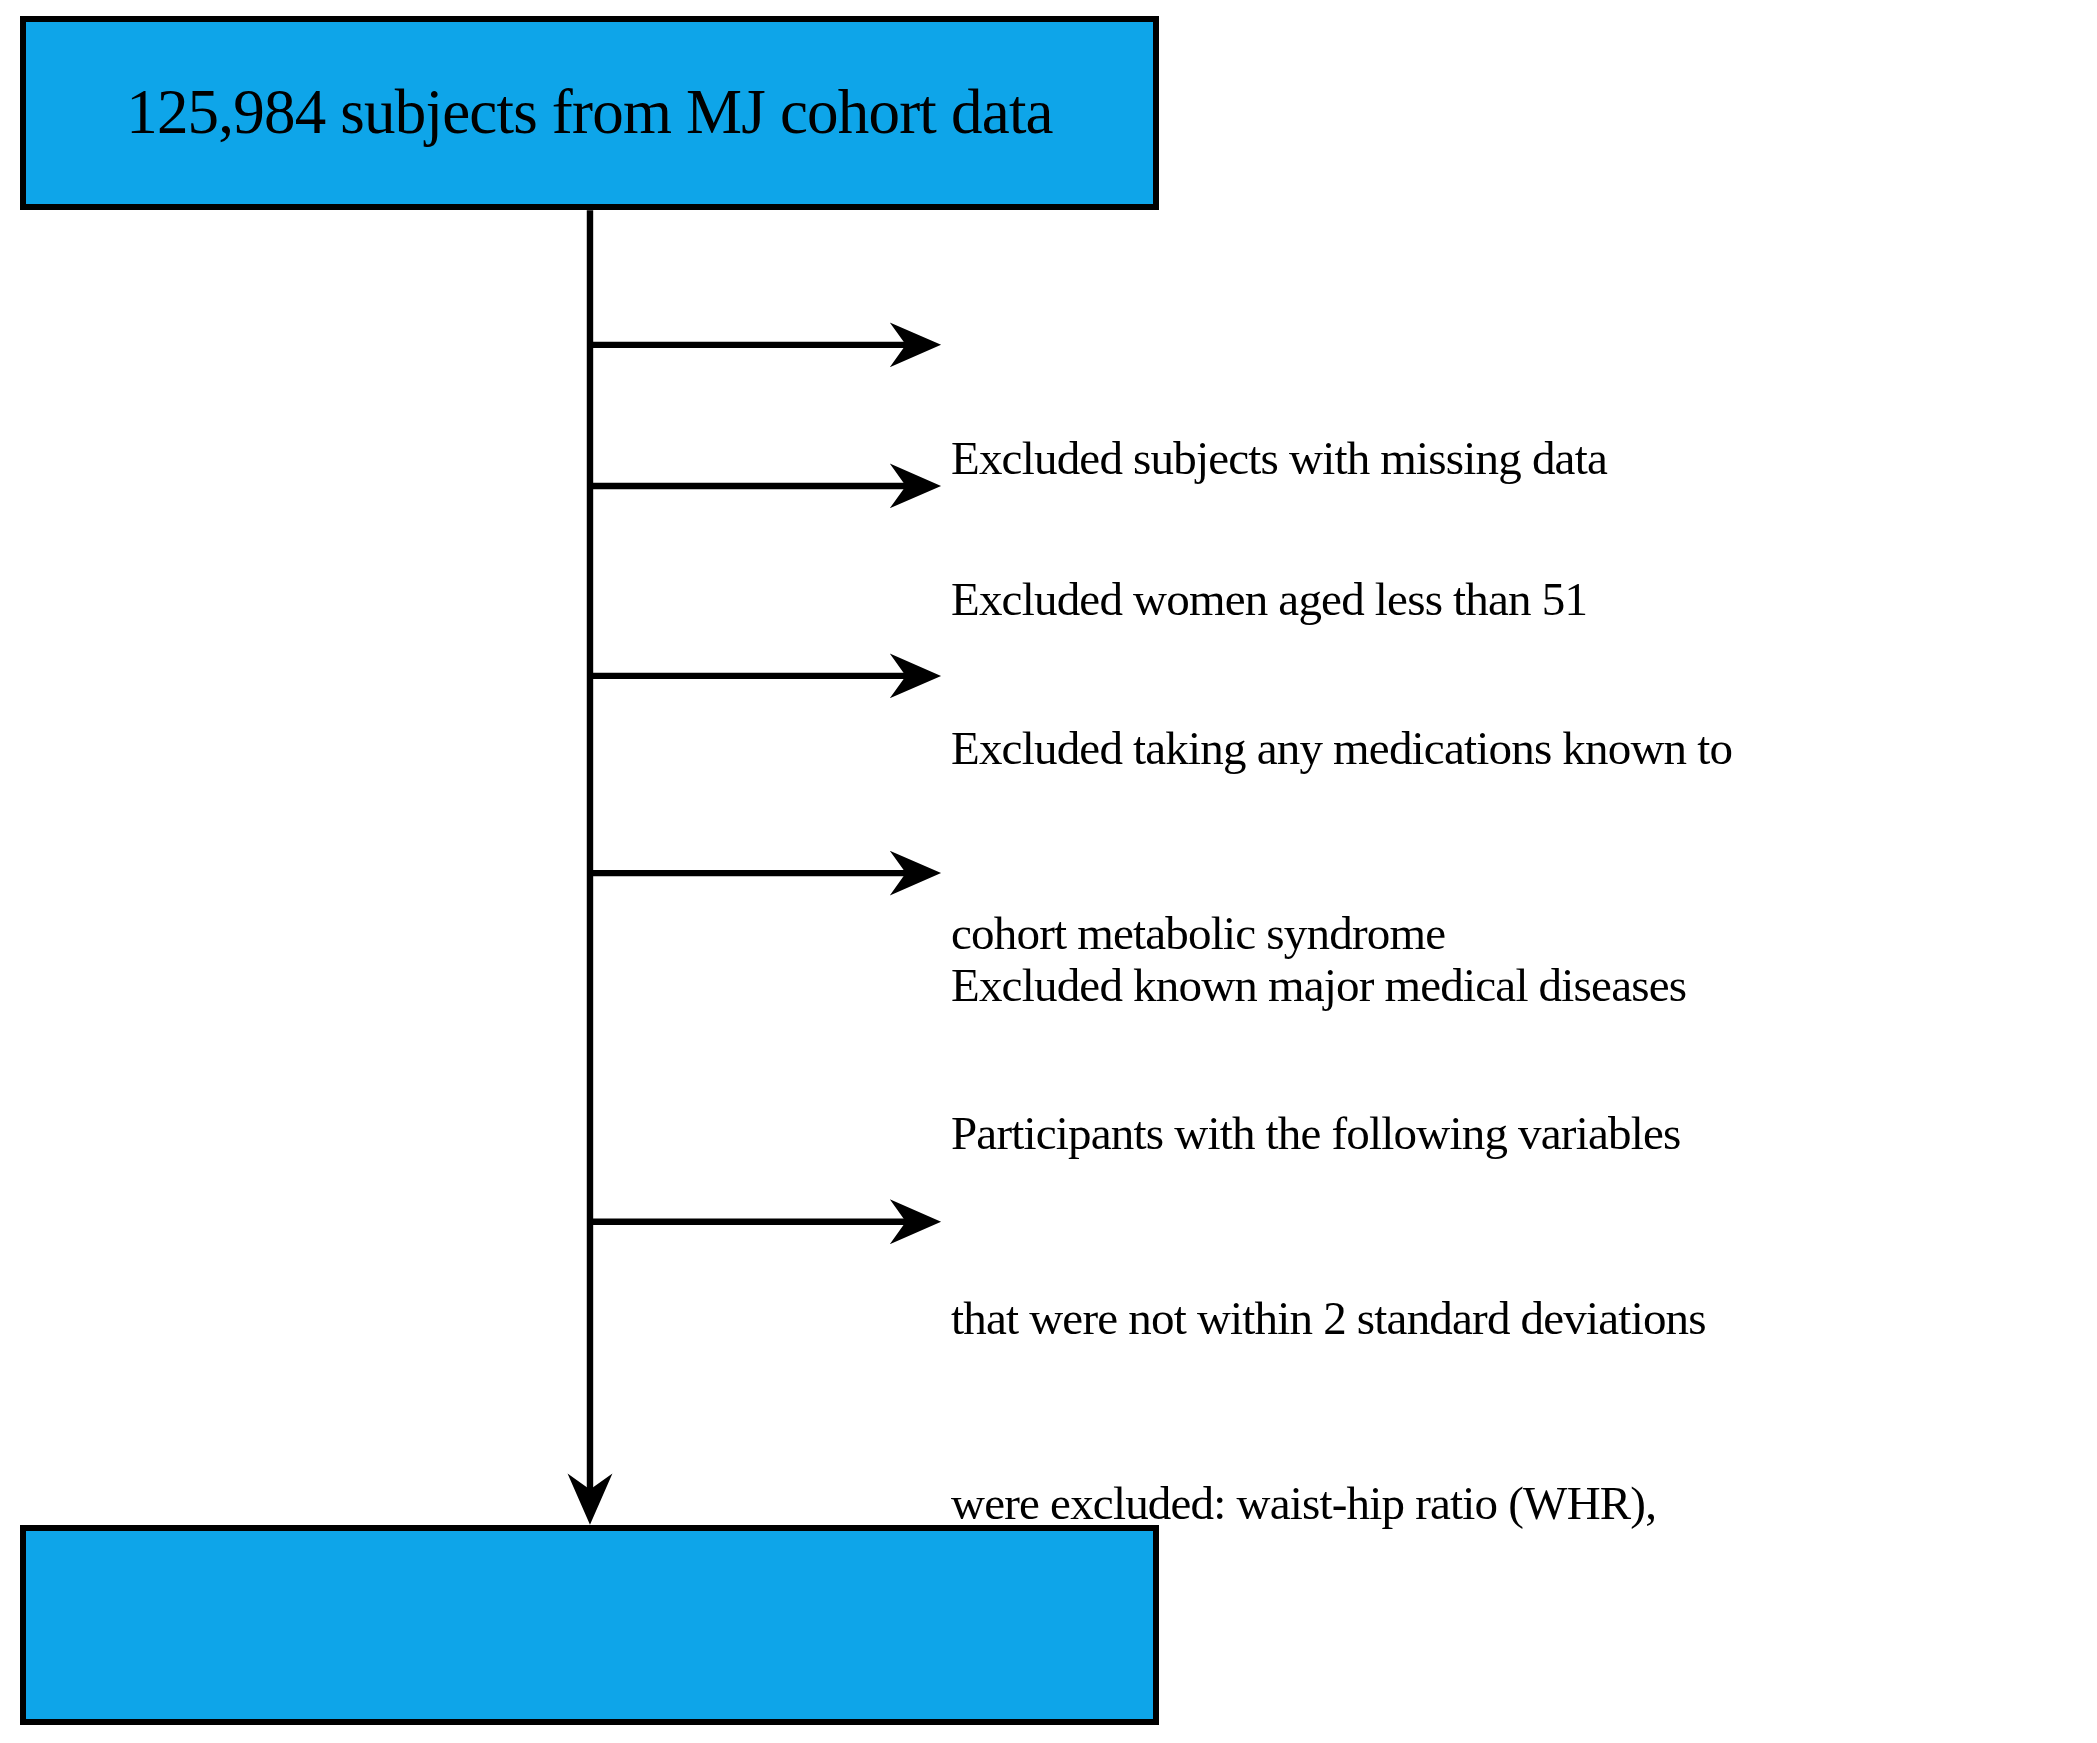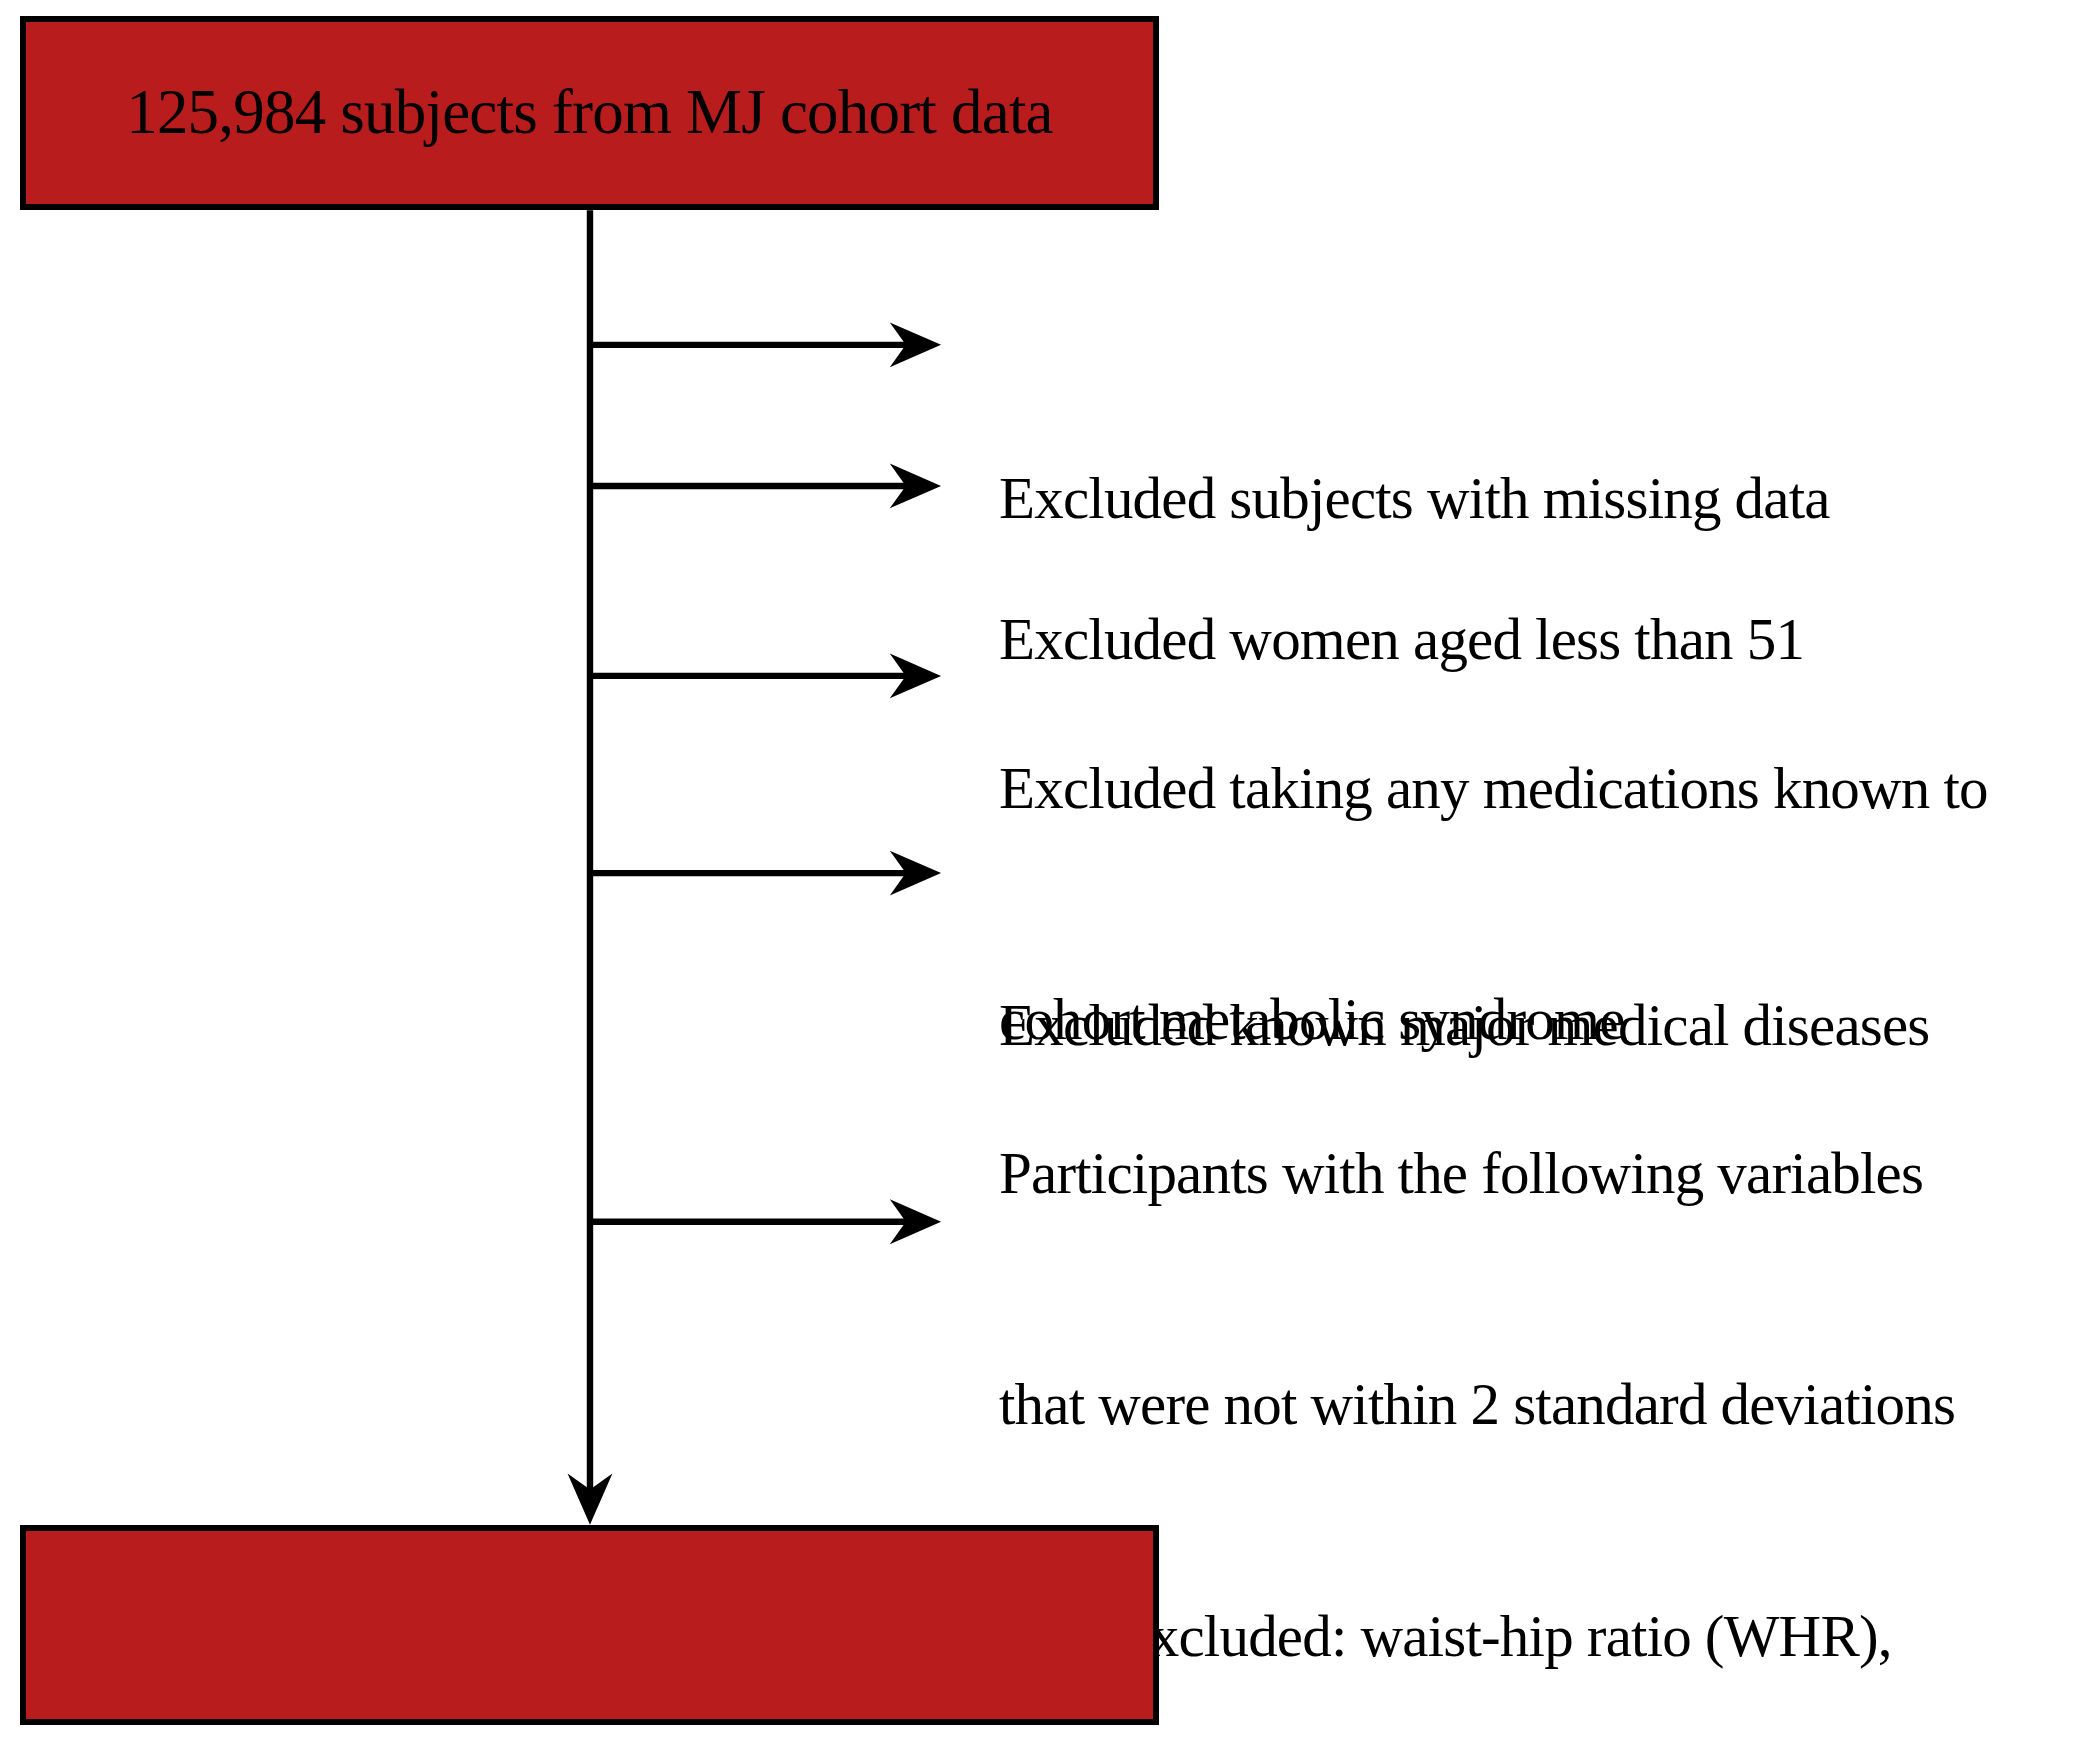--- a/index.html
+++ b/index.html
@@ -1,24 +1,24 @@
 <!DOCTYPE html>
 <html style="font-size:13px"><head>
 <meta charset="utf-8">
 <style>
   html, body { margin:0; padding:0; background:#ffffff; }
   body { width:2097px; height:1743px; position:relative; overflow:hidden;
          font-family:"Liberation Serif","DejaVu Serif",serif; color:#000; }
-  .box { position:absolute; box-sizing:border-box; border:6.4px solid #000; background:#b91c1c;
+  .box { position:absolute; box-sizing:border-box; border:6.4px solid #000; background:#0ea5e9;
          display:flex; align-items:center; justify-content:center; text-align:center;
          font-size:63px; line-height:1.3; letter-spacing:-0.8px; }
   #top-box { left:20px; top:16px; width:1139px; height:194px; }
   #bottom-box { left:20px; top:1525px; width:1139px; height:200px; }
   svg#connectors { position:absolute; left:0; top:0; }
-  .excl { position:absolute; left:951px; font-size:59px; line-height:1.31; letter-spacing:-0.8px; white-space:pre;margin-left:48px; }
+  .excl { position:absolute; left:951px; font-size:47px; line-height:1.31; letter-spacing:-0.8px; white-space:pre; }
 </style>
 </head>
 <body>
 
 <svg id="connectors" width="2097" height="1743" viewBox="0 0 2616 2174">
 
   <line x1="736" y1="262" x2="736" y2="1860" stroke="#000" stroke-width="8"></line>
   <polygon points="708,1838 736,1902 764,1838 736,1858" fill="#000"></polygon>
 
   <g>

